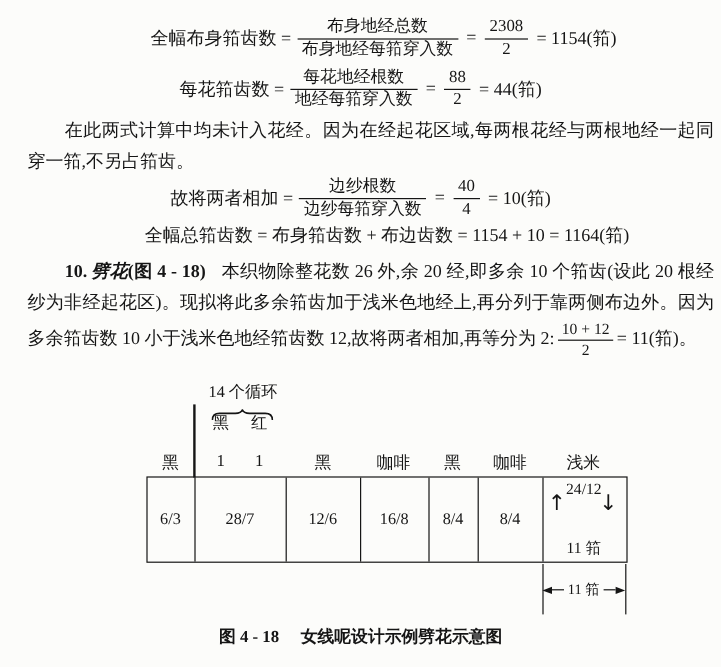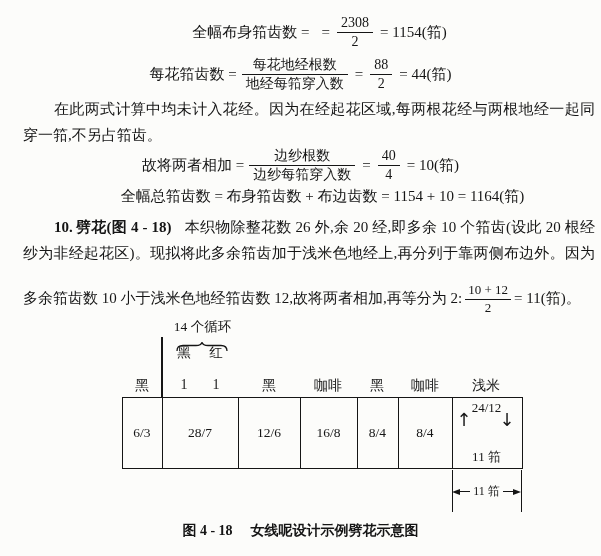--- a/index.html
+++ b/index.html
@@ -32,26 +32,26 @@
     left:0; right:0; text-align:center; font-size:15px; white-space:nowrap;
   }
 
   
   .para {
     left:23px; right:6px;
     font-size:15px; line-height:26px;
     text-align:justify; text-indent:31px;
   }
   .para b { font-weight:bold; }
-  .kai { }
+  .kai { font-style:italic; }
   .h-num { margin-right:3px; }
   .h-ref { margin-right:13px; }
   .inline-frac {
     display:inline-block; text-align:center; vertical-align:middle;
-    font-size:13px; line-height:1.3; text-indent:0; margin:16px 3px;
+    font-size:13px; line-height:1.3; text-indent:0; margin:0 3px;
   }
   .inline-frac .num { display:block; padding:0 3px; }
   .inline-frac .den { display:block; padding:0 3px; border-top:1.5px solid #151515; }
 
   
   .cycle-label { left:150px; top:318px; width:105px; text-align:center; font-size:13.5px; }
   .brace-wrap { left:176px; top:337px; width:52px; height:9px; }
   .cyc-col { top:344px; width:44px; text-align:center; font-size:13.5px; }
   .cyc-col.c0 { left:162px; }
   .cyc-col.c1 { left:194px; }
@@ -95,20 +95,24 @@
   .dim-row .dim-label { font-size:12px; padding:0 3px; white-space:nowrap; }
 
   .caption { left:0; right:0; top:522px; text-align:center; font-weight:bold; font-size:14px; }
   .caption .fig-no { margin-right:18px; }
 </style>
 </head>
 <body>
 
 <div class="abs formula" style="top:10px;height:44px;padding-left:38px;">
   <span class="lhs">全幅布身筘齿数 =</span>
+  <span class="frac">
+    <span class="num">布身地经总数</span>
+    <span class="den">布身地经每筘穿入数</span>
+  </span>
   <span class="eq">=</span>
   <span class="frac">
     <span class="num">2308</span>
     <span class="den">2</span>
   </span>
   <span class="result">= 1154(筘)</span>
 </div>
 
 <div class="abs formula" style="top:55px;height:38px;">
   <span class="lhs">每花筘齿数 =</span>

